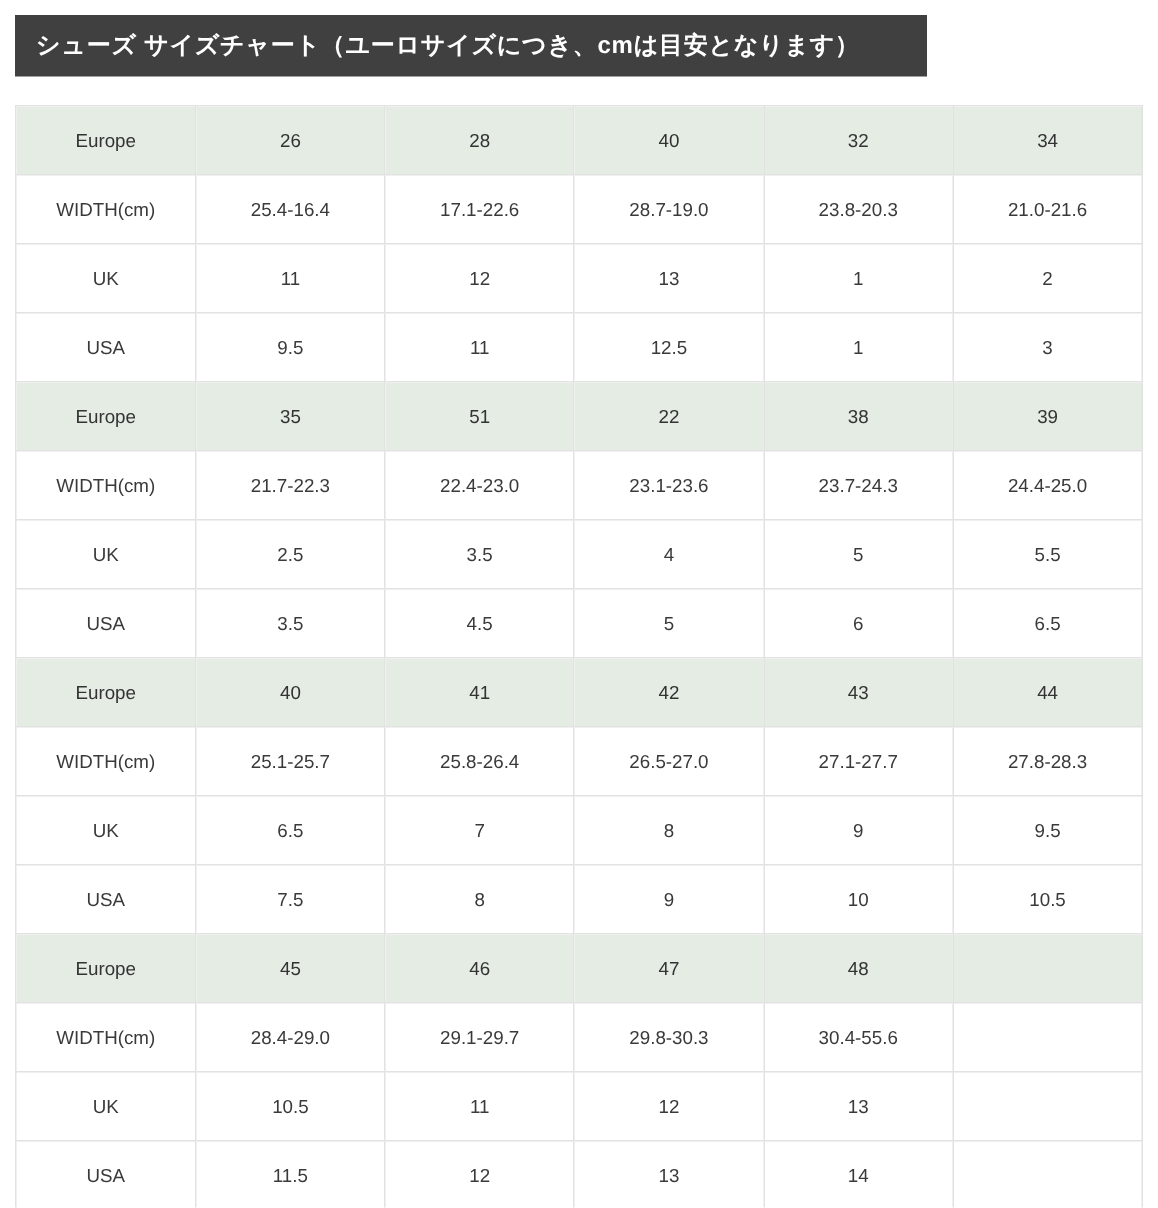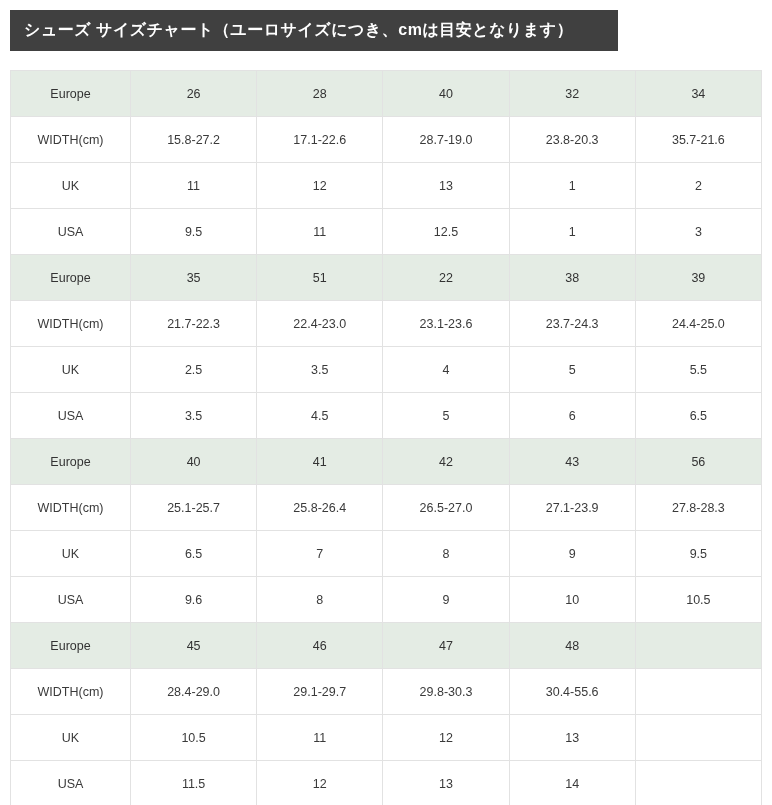--- a/index.html
+++ b/index.html
@@ -69,25 +69,25 @@
         <tr class="header-row">
           <td class="label-cell">Europe</td>
           <td>26</td>
           <td>28</td>
           <td>40</td>
           <td>32</td>
           <td>34</td>
         </tr>
         <tr class="data-row">
           <td class="label-cell">WIDTH(cm)</td>
-          <td>15.8-27.2</td>
+          <td>25.4-16.4</td>
           <td>17.1-22.6</td>
           <td>28.7-19.0</td>
           <td>23.8-20.3</td>
-          <td>35.7-21.6</td>
+          <td>21.0-21.6</td>
         </tr>
         <tr class="data-row">
           <td class="label-cell">UK</td>
           <td>11</td>
           <td>12</td>
           <td>13</td>
           <td>1</td>
           <td>2</td>
         </tr>
         <tr class="data-row">
@@ -129,41 +129,41 @@
           <td>5</td>
           <td>6</td>
           <td>6.5</td>
         </tr>
         <tr class="header-row">
           <td class="label-cell">Europe</td>
           <td>40</td>
           <td>41</td>
           <td>42</td>
           <td>43</td>
-          <td>56</td>
+          <td>44</td>
         </tr>
         <tr class="data-row">
           <td class="label-cell">WIDTH(cm)</td>
           <td>25.1-25.7</td>
           <td>25.8-26.4</td>
           <td>26.5-27.0</td>
-          <td>27.1-23.9</td>
+          <td>27.1-27.7</td>
           <td>27.8-28.3</td>
         </tr>
         <tr class="data-row">
           <td class="label-cell">UK</td>
           <td>6.5</td>
           <td>7</td>
           <td>8</td>
           <td>9</td>
           <td>9.5</td>
         </tr>
         <tr class="data-row">
           <td class="label-cell">USA</td>
-          <td>9.6</td>
+          <td>7.5</td>
           <td>8</td>
           <td>9</td>
           <td>10</td>
           <td>10.5</td>
         </tr>
         <tr class="header-row">
           <td class="label-cell">Europe</td>
           <td>45</td>
           <td>46</td>
           <td>47</td>

